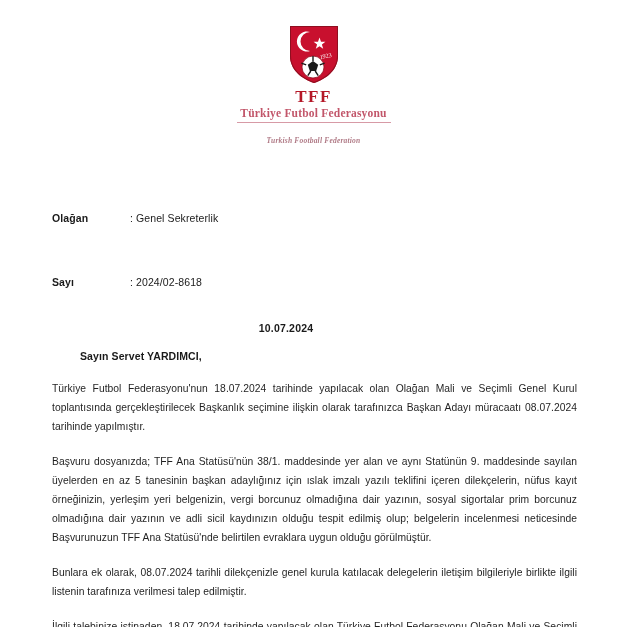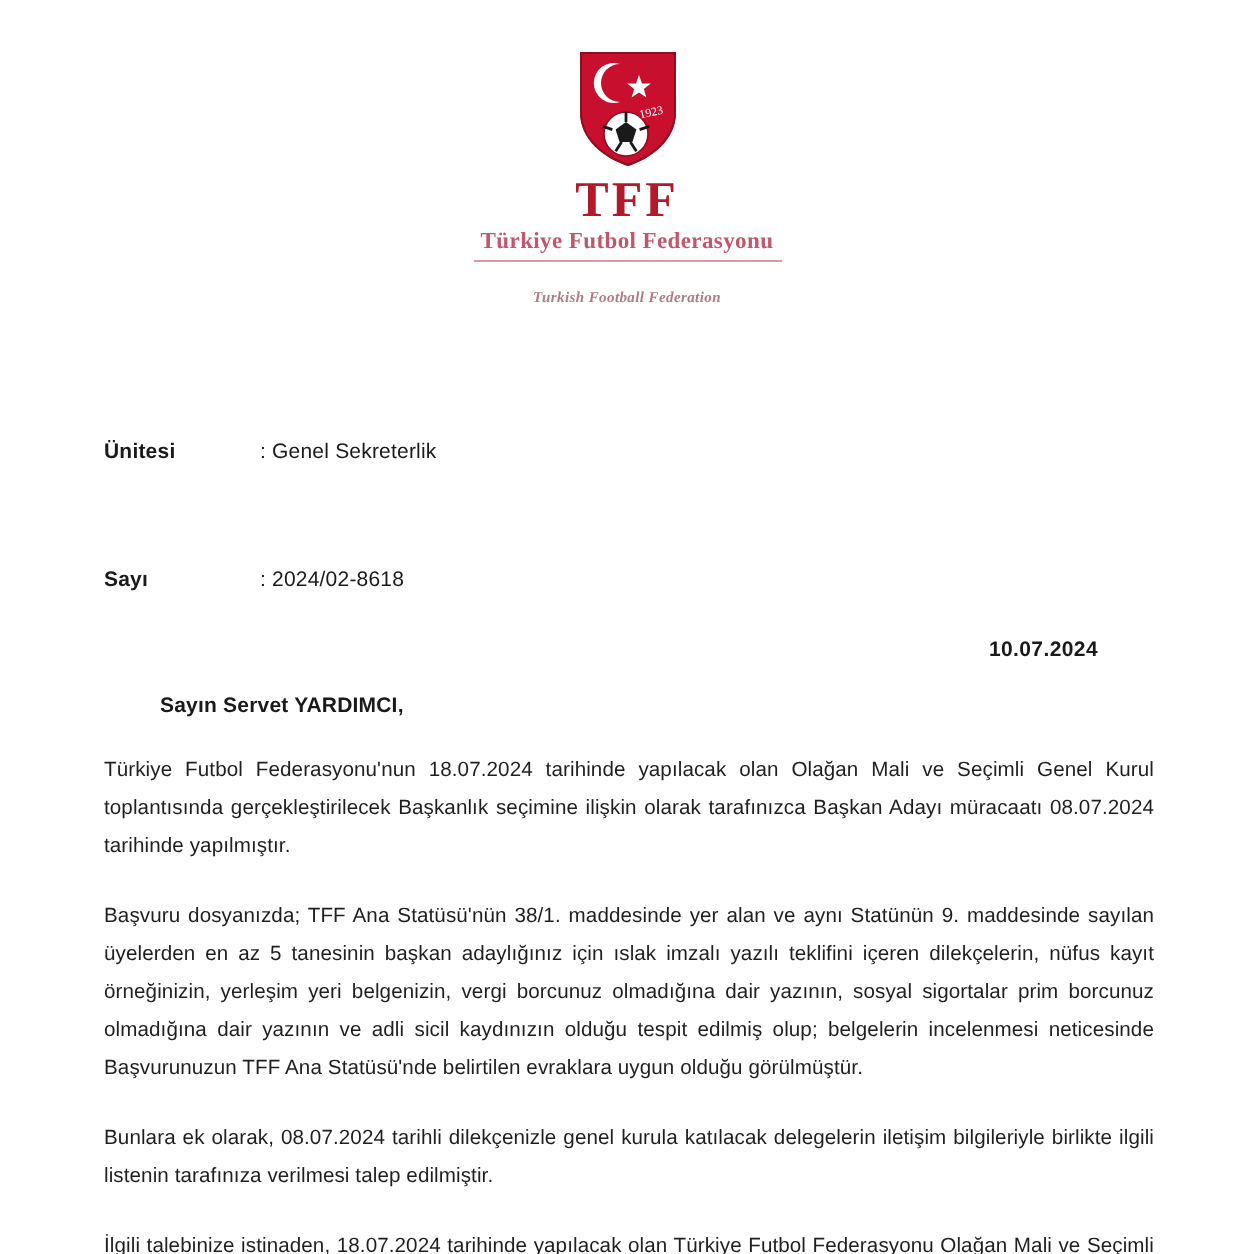--- a/index.html
+++ b/index.html
@@ -35,21 +35,21 @@
   }
   .crest {
     width: 56px;
     height: 64px;
     display: block;
   }
   .wordmark {
     margin-top: 2px;
     font-family: "Liberation Serif", serif;
     font-weight: 700;
-    font-size: 25px;
+    font-size: 17px;
     letter-spacing: 1.5px;
     color: #b51828;
     line-height: 1;
   }
   .fed-name {
     margin-top: 2px;
     font-family: "Liberation Serif", serif;
     font-size: 11.5px;
     font-weight: 700;
     color: #c2566a;
@@ -92,23 +92,23 @@
     letter-spacing: 0.1px;
   }
   .meta-value {
     font-weight: 400;
     letter-spacing: 0.1px;
     margin-top: 47px;
   }
 
   
   .date-line {
-    margin-top: 19px;
-    padding-right: 78px;
-    text-align: right;
+    margin-top: 30px;
+    padding-right: 55px;
+    text-align: center;
     font-size: 10.5px;
     font-weight: 700;
     letter-spacing: 0.2px;
   }
 
   
   .body-wrap {
     margin-top: 16px;
     padding-left: 52px;
     padding-right: 50px;
@@ -160,21 +160,21 @@
     </svg>
 
     <div class="wordmark">TFF</div>
     <div class="fed-name">Türkiye Futbol Federasyonu</div>
     <div class="fed-rule"></div>
     <div class="fed-name-en">Turkish Football Federation</div>
   </div>
 
   <div class="meta">
     <div class="meta-row">
-      <span class="meta-label">Ünitesi</span>
+      <span class="meta-label">Olağan</span>
       <span class="meta-value">: Genel Sekreterlik</span>
     </div>
     <div class="meta-row">
       <span class="meta-label">Sayı</span>
       <span class="meta-value">: 2024/02-8618</span>
     </div>
   </div>
 
   <div class="date-line">10.07.2024</div>
 

